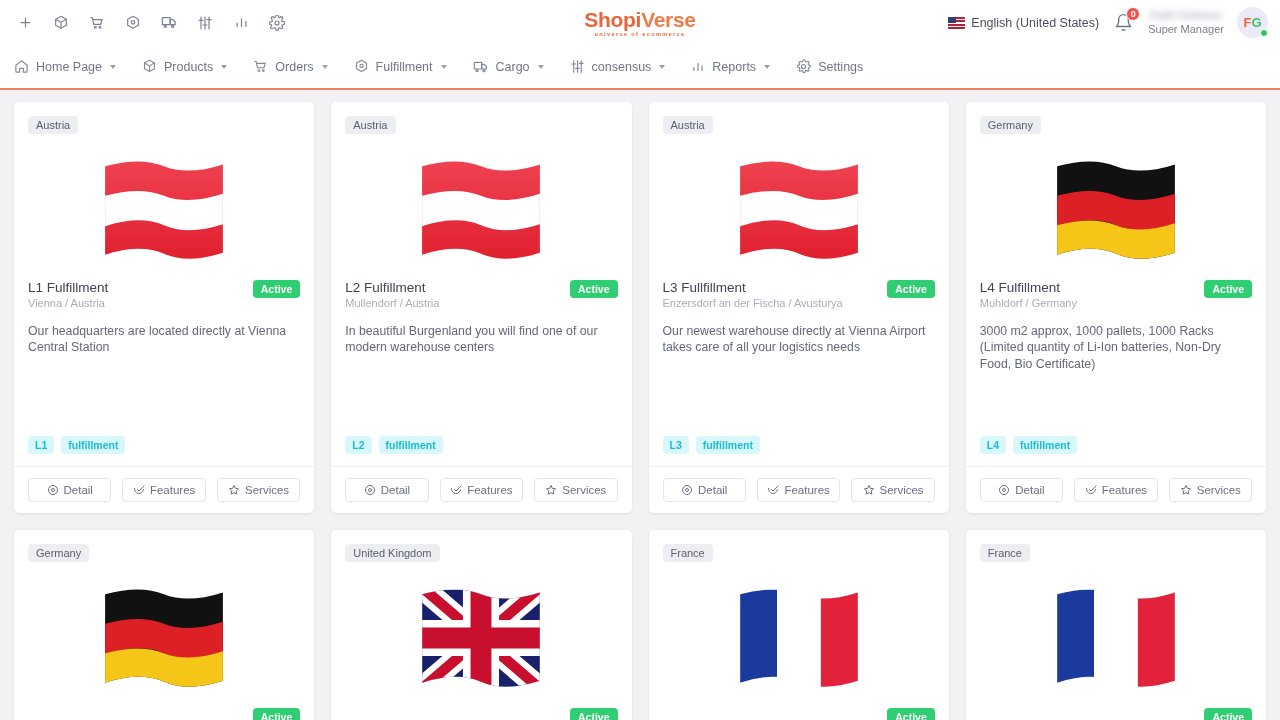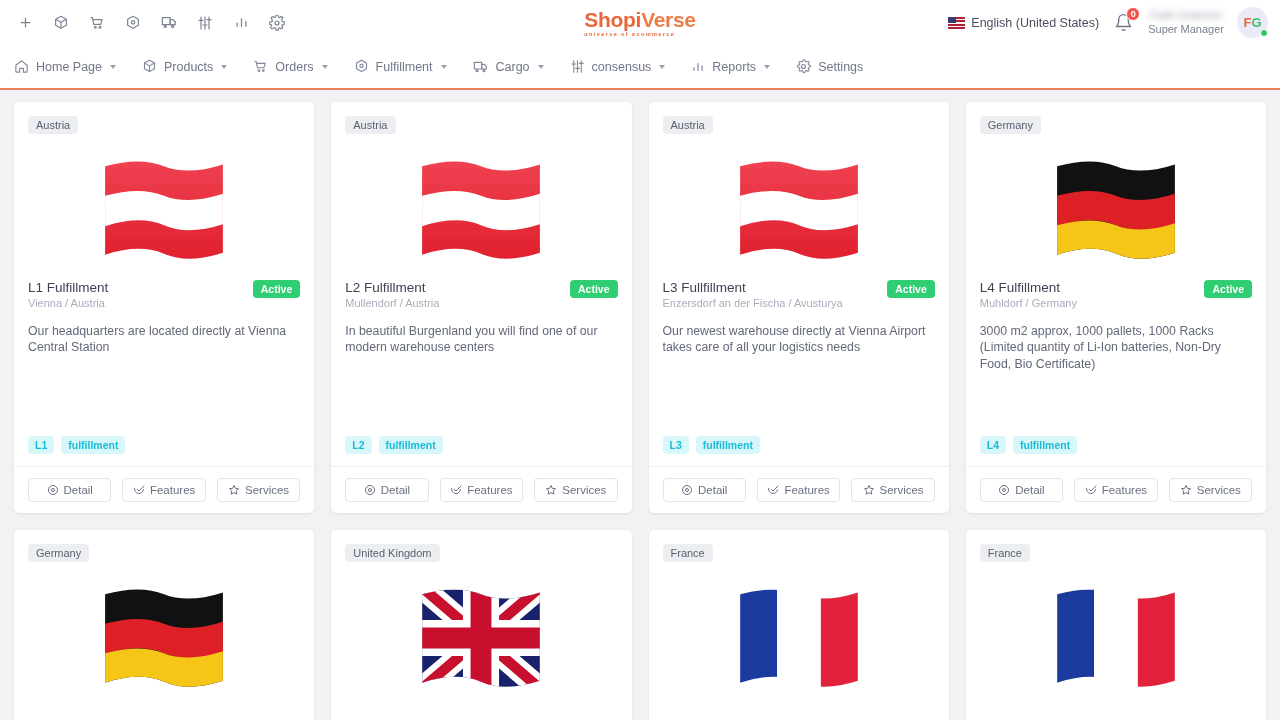--- a/index.html
+++ b/index.html
@@ -25,20 +25,21 @@
     display: flex; align-items: center; justify-content: center;
     color: #7e8394;
     cursor: pointer;
   }
   .qi svg { display: block; }
 
   .logo-wrap {
     position: absolute;
     left: 50%; top: 50%;
     transform: translate(-50%, -50%);
+    text-align: center;
     line-height: 1;
   }
   .logo-main {
     font-size: 21px;
     font-weight: bold;
     color: #e8663a;
     letter-spacing: -0.3px;
   }
   .logo-main .v { color: #ef7b45; }
   .logo-sub {
@@ -162,21 +163,21 @@
     padding: 3px 8px;
     border-radius: 4px;
   }
   .flag-box {
     height: 140px;
     display: flex; align-items: center; justify-content: center;
     margin-top: 6px;
   }
   .flag-svg { width: 152px; height: 118px; display: block; }
 
-  .card-mid { padding: 0 14px; flex: 1; display: flex; flex-direction: column; justify-content: flex-end; }
+  .card-mid { padding: 0 14px; flex: 1; display: flex; flex-direction: column; }
   .title-row { display: flex; align-items: flex-start; justify-content: space-between; gap: 8px; }
   .c-title { font-size: 13.5px; color: #3e4354; font-weight: normal; }
   .c-loc { font-size: 11px; color: #a8adbb; margin-top: 2px; }
   .badge-active {
     background: #2fce72; color: #fff;
     font-size: 10.5px; font-weight: bold;
     padding: 3px 8px; border-radius: 4px;
     flex: none;
   }
   .c-desc {

